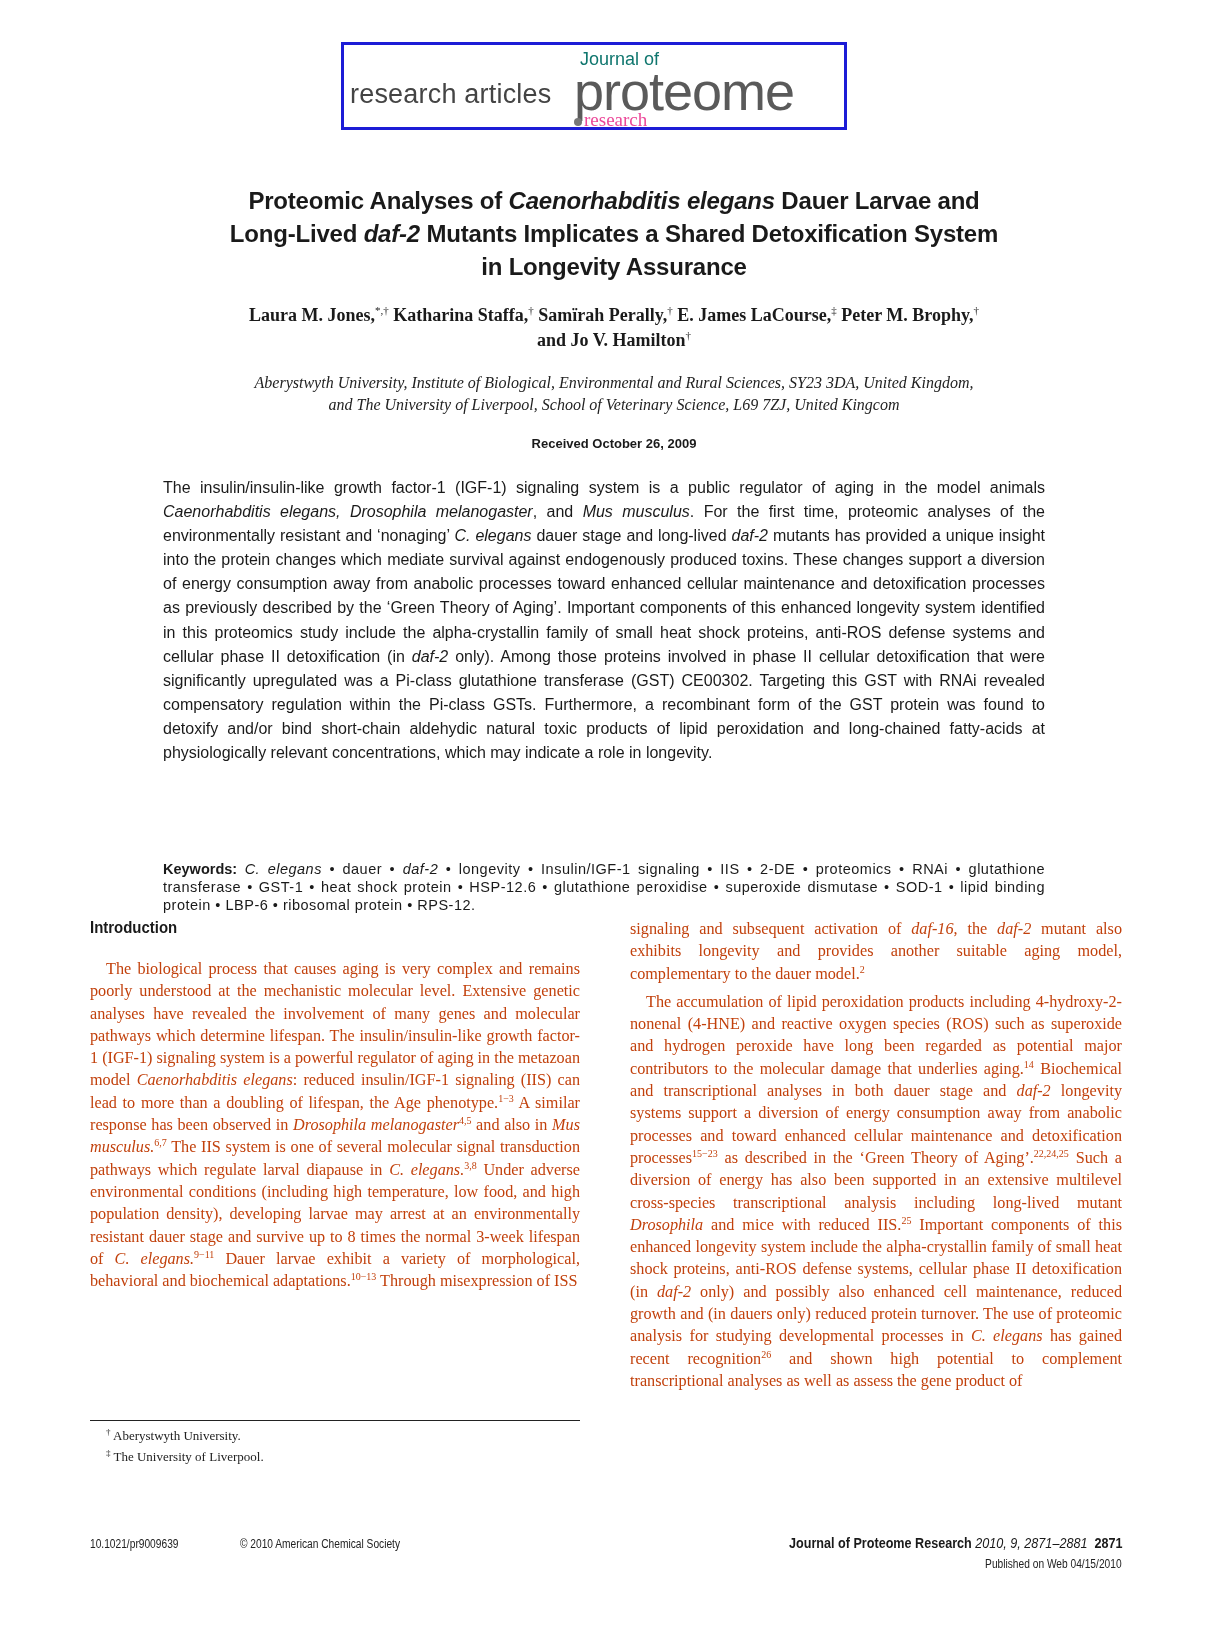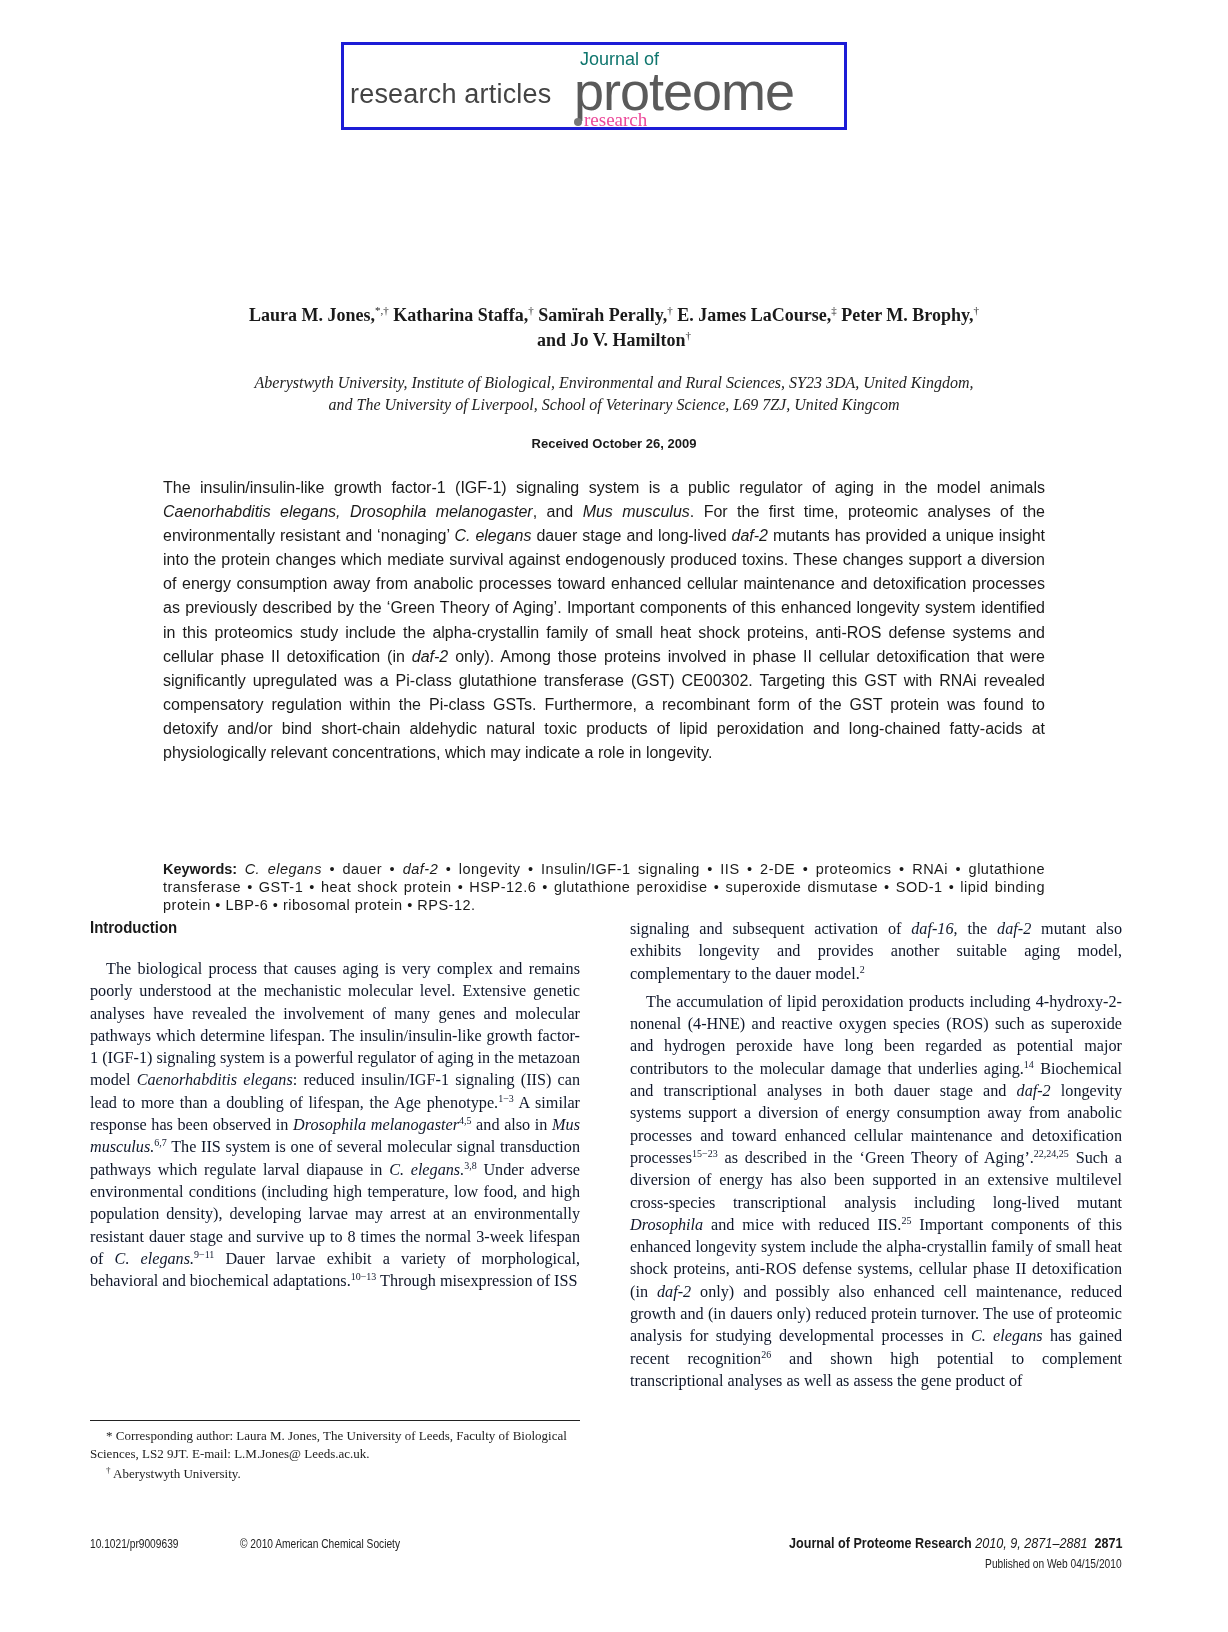--- a/index.html
+++ b/index.html
@@ -23,21 +23,21 @@
 
   .received { position:absolute; left:100px; top:436px; width:1028px; text-align:center; font-family:"Liberation Sans", sans-serif; font-weight:bold; font-size:13px; }
 
   .abstract { position:absolute; left:163px; top:476px; width:882px; font-family:"Liberation Sans", sans-serif; font-size:16px; line-height:24.1px; text-align:justify; color:#1a1a1a; }
   .abstract i { font-style:italic; }
 
   .keywords { position:absolute; left:163px; top:860px; width:882px; font-family:"Liberation Sans", sans-serif; font-size:14.5px; line-height:18px; text-align:justify; letter-spacing:0.5px; }
   .keywords b { font-weight:bold; letter-spacing:0; }
   .keywords i { font-style:italic; }
 
-  .col { position:absolute; font-family:"Liberation Serif", serif; font-size:16.2px; line-height:22.3px; text-align:justify; color:#0f172a; }
+  .col { position:absolute; font-family:"Liberation Serif", serif; font-size:16.2px; line-height:22.3px; text-align:justify; color:#c2410c; }
   .col i { font-style:italic; }
   .col sup { font-size:10px; line-height:0; }
   .col-left { left:90px; top:958px; width:490px; }
   .col-right { left:630px; top:918px; width:492px; }
   .indent { text-indent:16px; }
   .p { margin:0; }
   .p + .p { margin-top:6px; }
 
   .sec-head { position:absolute; left:90px; top:918px; font-family:"Liberation Sans", sans-serif; font-weight:bold; font-size:17px; transform:scaleX(0.88); transform-origin:left; }
 
@@ -59,20 +59,25 @@
 <div class="page">
 
   <div class="masthead">
     <span class="mh-left">research articles</span>
     <span class="mh-proteome">proteome</span>
     <span class="mh-journal">Journal of</span>
     <span class="mh-dot"></span>
     <span class="mh-research">research</span>
   </div>
 
+  <div class="title">
+    <span>Proteomic Analyses of </span><i>Caenorhabditis elegans</i><span> Dauer Larvae and</span><br>
+    <span>Long-Lived </span><i>daf-2</i><span> Mutants Implicates a Shared Detoxification System</span><br>
+    <span>in Longevity Assurance</span>
+  </div>
 
   <div class="authors">
     <span><span>Laura M. Jones,</span><sup>*,†</sup></span>
     <span><span>Katharina Staffa,</span><sup>†</sup></span>
     <span><span>Samïrah Perally,</span><sup>†</sup></span>
     <span><span>E. James LaCourse,</span><sup>‡</sup></span>
     <span><span>Peter M. Brophy,</span><sup>†</sup></span><br>
     <span><span>and Jo V. Hamilton</span><sup>†</sup></span>
   </div>
 
@@ -93,22 +98,22 @@
     <p class="p indent"><span>The biological process that causes aging is very complex and remains poorly understood at the mechanistic molecular level. Extensive genetic analyses have revealed the involvement of many genes and molecular pathways which determine lifespan. The insulin/insulin-like growth factor-1 (IGF-1) signaling system is a powerful regulator of aging in the metazoan model </span><i>Caenorhabditis elegans</i><span>: reduced insulin/IGF-1 signaling (IIS) can lead to more than a doubling of lifespan, the Age phenotype.</span><sup>1−3</sup><span> A similar response has been observed in </span><i>Drosophila melanogaster</i><sup>4,5</sup><span> and also in </span><i>Mus musculus.</i><sup>6,7</sup><span> The IIS system is one of several molecular signal transduction pathways which regulate larval diapause in </span><i>C. elegans.</i><sup>3,8</sup><span> Under adverse environmental conditions (including high temperature, low food, and high population density), developing larvae may arrest at an environmentally resistant dauer stage and survive up to 8 times the normal 3-week lifespan of </span><i>C. elegans.</i><sup>9−11</sup><span> Dauer larvae exhibit a variety of morphological, behavioral and biochemical adaptations.</span><sup>10−13</sup><span> Through misexpression of ISS</span></p>
   </div>
 
   <div class="col col-right">
     <p class="p"><span>signaling and subsequent activation of </span><i>daf-16</i><span>, the </span><i>daf-2</i><span> mutant also exhibits longevity and provides another suitable aging model, complementary to the dauer model.</span><sup>2</sup></p>
     <p class="p indent"><span>The accumulation of lipid peroxidation products including 4-hydroxy-2-nonenal (4-HNE) and reactive oxygen species (ROS) such as superoxide and hydrogen peroxide have long been regarded as potential major contributors to the molecular damage that underlies aging.</span><sup>14</sup><span> Biochemical and transcriptional analyses in both dauer stage and </span><i>daf-2</i><span> longevity systems support a diversion of energy consumption away from anabolic processes and toward enhanced cellular maintenance and detoxification processes</span><sup>15−23</sup><span> as described in the ‘Green Theory of Aging’.</span><sup>22,24,25</sup><span> Such a diversion of energy has also been supported in an extensive multilevel cross-species transcriptional analysis including long-lived mutant </span><i>Drosophila</i><span> and mice with reduced IIS.</span><sup>25</sup><span> Important components of this enhanced longevity system include the alpha-crystallin family of small heat shock proteins, anti-ROS defense systems, cellular phase II detoxification (in </span><i>daf-2</i><span> only) and possibly also enhanced cell maintenance, reduced growth and (in dauers only) reduced protein turnover. The use of proteomic analysis for studying developmental processes in </span><i>C. elegans</i><span> has gained recent recognition</span><sup>26</sup><span> and shown high potential to complement transcriptional analyses as well as assess the gene product of</span></p>
   </div>
 
   <div class="fn-rule"></div>
   <div class="footnotes">
-    <div class="fn"><sup></sup><span>* Corresponding author: Laura M. Jones, The University of Leeds, Faculty of Biological Sciences, LS2 9JT. E-mail: L.M.Jones@ Leeds.ac.uk.</span></div>
     <div class="fn"><sup>†</sup><span> Aberystwyth University.</span></div>
+    <div class="fn"><sup>‡</sup><span> The University of Liverpool.</span></div>
   </div>
 
   <div class="foot-doi">10.1021/pr9009639</div>
   <div class="foot-copy">© 2010 American Chemical Society</div>
   <div class="foot-journal"><b>Journal of Proteome Research</b> <i>2010, 9, 2871–2881</i>&nbsp;&nbsp;<b>2871</b></div>
   <div class="foot-published">Published on Web 04/15/2010</div>
 
 </div>
 
 </body></html>

